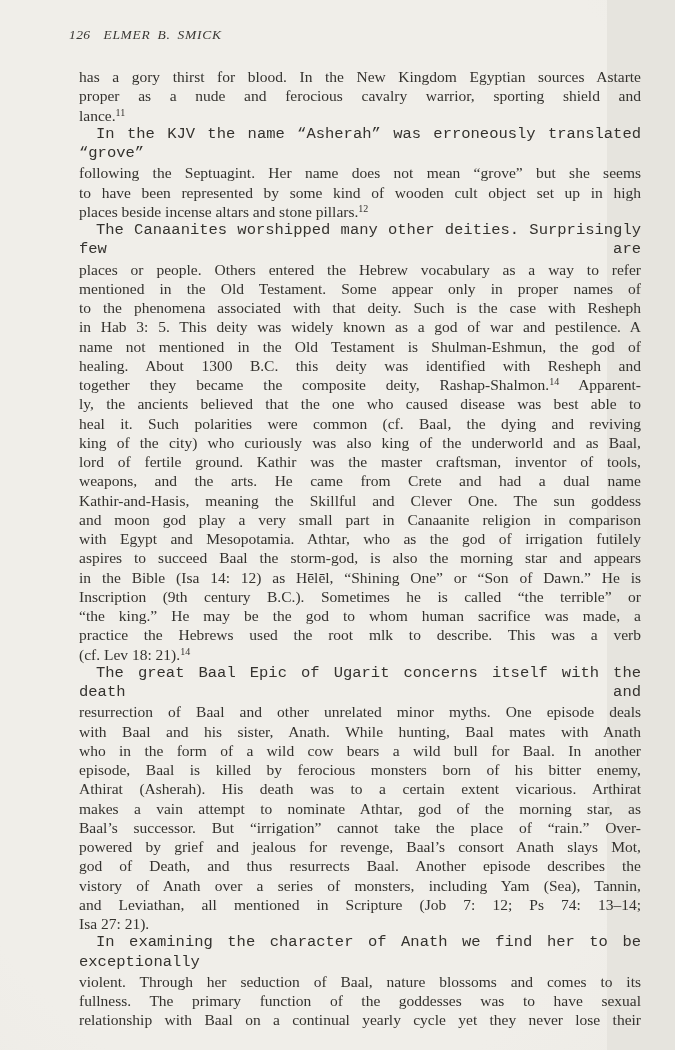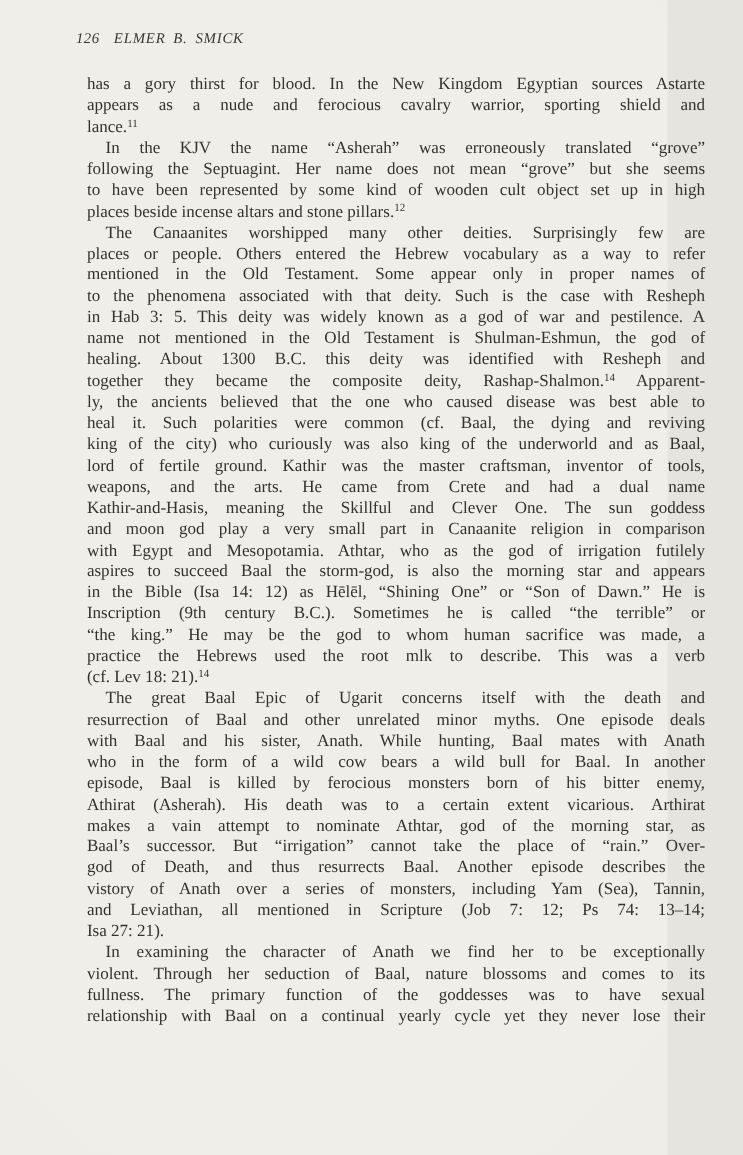--- a/index.html
+++ b/index.html
@@ -50,20 +50,21 @@
   .para { margin: 0; padding: 0; }
   .line {
     text-align: justify;
     text-align-last: justify;
   }
   .line.endline {
     text-align-last: left;
   }
   .line.indent {
     text-indent: 17px;
+    font-family: Liberation Mono, monospace;
   }
   .sup {
     font-size: 10px;
     line-height: 0;
     position: relative;
     top: -5px;
     letter-spacing: 0;
   }
   .ital {
   }
@@ -71,21 +72,21 @@
 </head>
 <body>
 
 <div class="page">
   <div class="running-head">
     <span class="pagenum">126</span><span class="author">ELMER B. SMICK</span>
   </div>
   <div class="body-text" id="body-text">
       <div class="para">
         <div class="line"><span>has a gory thirst for blood. In the New Kingdom Egyptian sources Astarte</span></div>
-        <div class="line"><span>appears as a nude and ferocious cavalry warrior, sporting shield and</span></div>
+        <div class="line"><span>proper as a nude and ferocious cavalry warrior, sporting shield and</span></div>
         <div class="line endline"><span>lance.</span><span class="sup">11</span></div>
       </div>
       <div class="para">
         <div class="line indent"><span>In the KJV the name “Asherah” was erroneously translated “grove”</span></div>
         <div class="line"><span>following the Septuagint. Her name does not mean “grove” but she seems</span></div>
         <div class="line"><span>to have been represented by some kind of wooden cult object set up in high</span></div>
         <div class="line endline"><span>places beside incense altars and stone pillars.</span><span class="sup">12</span></div>
       </div>
       <div class="para">
         <div class="line indent"><span>The Canaanites worshipped many other deities. Surprisingly few are</span></div>
@@ -113,20 +114,21 @@
       </div>
       <div class="para">
         <div class="line indent"><span>The great Baal Epic of Ugarit concerns itself with the death and</span></div>
         <div class="line"><span>resurrection of Baal and other unrelated minor myths. One episode deals</span></div>
         <div class="line"><span>with Baal and his sister, Anath. While hunting, Baal mates with Anath</span></div>
         <div class="line"><span>who in the form of a wild cow bears a wild bull for Baal. In another</span></div>
         <div class="line"><span>episode, Baal is killed by ferocious monsters born of his bitter enemy,</span></div>
         <div class="line"><span>Athirat (Asherah). His death was to a certain extent vicarious. Arthirat</span></div>
         <div class="line"><span>makes a vain attempt to nominate Athtar, god of the morning star, as</span></div>
         <div class="line"><span>Baal’s successor. But “irrigation” cannot take the place of “rain.” Over-</span></div>
+        <div class="line"><span>powered by grief and jealous for revenge, Baal’s consort Anath slays Mot,</span></div>
         <div class="line"><span>god of Death, and thus resurrects Baal. Another episode describes the</span></div>
         <div class="line"><span>vistory of Anath over a series of monsters, including Yam (Sea), Tannin,</span></div>
         <div class="line"><span>and Leviathan, all mentioned in Scripture (Job 7: 12;  Ps 74: 13–14;</span></div>
         <div class="line endline"><span>Isa 27: 21).</span></div>
       </div>
       <div class="para">
         <div class="line indent"><span>In examining the character of Anath we find her to be exceptionally</span></div>
         <div class="line"><span>violent. Through her seduction of Baal, nature blossoms and comes to its</span></div>
         <div class="line"><span>fullness. The primary function of the goddesses was to have sexual</span></div>
         <div class="line"><span>relationship with Baal on a continual yearly cycle yet they never lose their</span></div>

